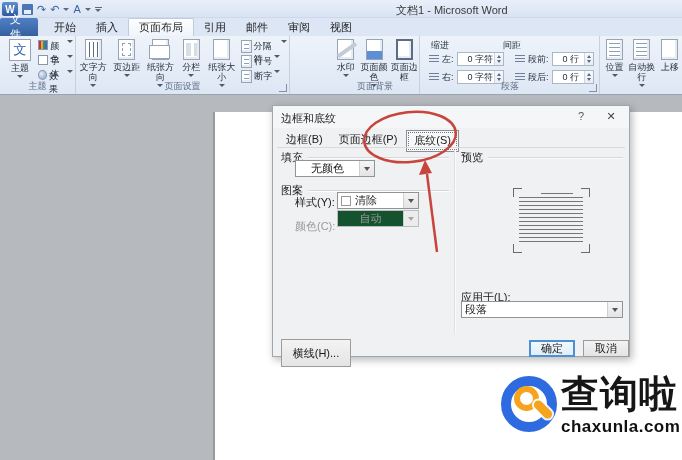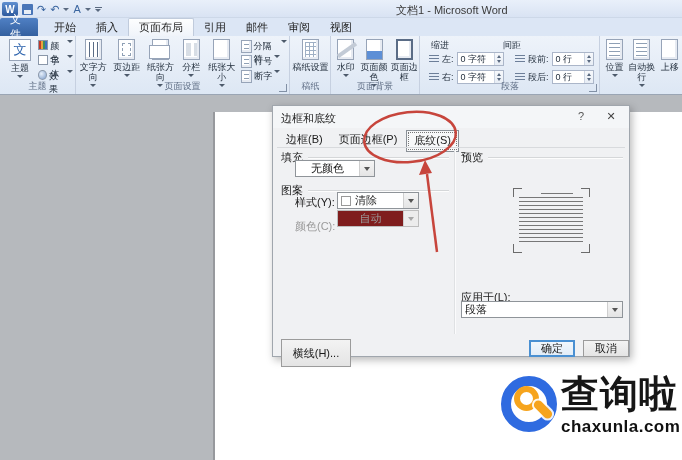--- a/index.html
+++ b/index.html
@@ -69,21 +69,21 @@
     color:#444; display:flex; align-items:center; justify-content:center; }
   .i-fx { width:10px; height:10px; border-radius:50%; background:radial-gradient(circle at 35% 35%,#e8f0fa,#7d9cc9); border:1px solid #8a97a9; }
   .scol { display:flex; flex-direction:column; padding-top:2px; }
   .sbtn { display:flex; gap:2px; font-size:9px; color:#25313f; height:15px; padding:0 2px; }
   .launcher { position:absolute; right:2px; bottom:2px; width:8px; height:8px;
     border-left:1px solid #6b7b92; border-bottom:1px solid #6b7b92; transform:rotate(-90deg); opacity:.8; }
   
   .pfield { display:flex; align-items:center; gap:3px; font-size:9px; color:#25313f; margin-top:3px; }
   .pficon { width:10px; height:9px; background:repeating-linear-gradient(#6d7f99 0 1px,transparent 1px 3px); }
   .spinbox { width:47px; height:14px; border:1px solid #abb6c9; background:#fff; display:flex; align-items:center; font-size:9px; }
-  .spinbox .val { flex:1; padding-left:3px; }
+  .spinbox .val { flex:1; padding-left:10px; }
   .spin { width:9px; height:100%; border-left:1px solid #cdd5e2; display:flex; flex-direction:column;
     align-items:center; justify-content:space-evenly; background:linear-gradient(#f7f9fc,#e7edf5); }
   .tri-up { width:0; height:0; border-left:2.5px solid transparent; border-right:2.5px solid transparent; border-bottom:3px solid #5a6a80; }
   .tri-dn { width:0; height:0; border-left:2.5px solid transparent; border-right:2.5px solid transparent; border-top:3px solid #5a6a80; }
 
   
   .doc-area { position:absolute; left:0; top:95px; width:682px; height:365px; background:#b6b9bd; }
   .page { position:absolute; left:213px; top:17px; width:469px; height:348px; background:#fff;
     border-left:2px solid #97999d; }
 
@@ -99,21 +99,21 @@
   .dtab.active { background:#f7f8f9; border:1px solid #8a9097; outline:1px dotted #777; outline-offset:-3px; }
   .dlg-sheet-top { position:absolute; left:4px; top:41px; right:4px; height:1px; background:#d8dadd; }
   .gline { position:absolute; display:flex; align-items:center; gap:5px; font-size:11px; }
   .gline::after { content:""; flex:1; height:1px; background:#d5d7d9; box-shadow:0 1px 0 #fdfdfd; }
   .combo { position:absolute; display:flex; background:#fff; border:1px solid #8f9499; }
   .combo .ctext { flex:1; display:flex; align-items:center; padding:0 3px; font-size:11px; }
   .combo .ctext.center { justify-content:center; }
   .combo .cbtn { width:15px; border-left:1px solid #cfcfcf; background:linear-gradient(#f5f5f5,#e4e4e4);
     display:flex; align-items:center; justify-content:center; }
   .carr { width:0; height:0; border-left:3.5px solid transparent; border-right:3.5px solid transparent; border-top:4px solid #555; }
-  .combo.disabled { background:#7f1d1d; border-color:#bdbdbd; color:#9b9b9b; }
+  .combo.disabled { background:#14532d; border-color:#bdbdbd; color:#9b9b9b; }
   .combo.disabled .cbtn { background:#ececec; }
   .combo.disabled .carr { border-top-color:#a7a7a7; }
   .swatch-none { width:10px; height:10px; border:1px solid #999; background:#fff; margin-right:4px; }
   .dlbl { position:absolute; font-size:11px; }
   .dlbl.dis { color:#9a9a9a; }
   .vdiv { position:absolute; width:1px; background:#dfe1e3; box-shadow:1px 0 0 #fbfbfc; }
   .cm { position:absolute; width:9px; height:9px; }
   .cm.tl { border-top:1px solid #6b6b6b; border-left:1px solid #6b6b6b; }
   .cm.tr { border-top:1px solid #6b6b6b; border-right:1px solid #6b6b6b; }
   .cm.bl { border-bottom:1px solid #6b6b6b; border-left:1px solid #6b6b6b; }
@@ -248,29 +248,20 @@
             <div class="ipage small i-lines"></div>
             <span>断字</span>
             <div class="dcaret" style="margin-top:0"></div>
           </div>
         </div>
       </div>
       <div class="launcher"></div>
       <div class="rgroup-label">页面设置</div>
     </div>
 
-    <div class="rgroup" style="left:291px;width:40px;">
-      <div class="rgroup-content" style="justify-content:center;">
-        <div class="rbtn" style="width:36px;">
-          <div class="ipage i-grid"></div>
-          <div class="lbl">稿纸设置</div>
-        </div>
-      </div>
-      <div class="rgroup-label">稿纸</div>
-    </div>
 
     <div class="rgroup" style="left:331px;width:89px;">
       <div class="rgroup-content" style="padding-left:2px;">
         <div class="rbtn" style="width:26px;">
           <div class="ipage i-wm"></div>
           <div class="lbl">水印</div>
           <div class="dcaret"></div>
         </div>
         <div class="rbtn" style="width:32px;">
           <div class="ipage i-fill"></div>

